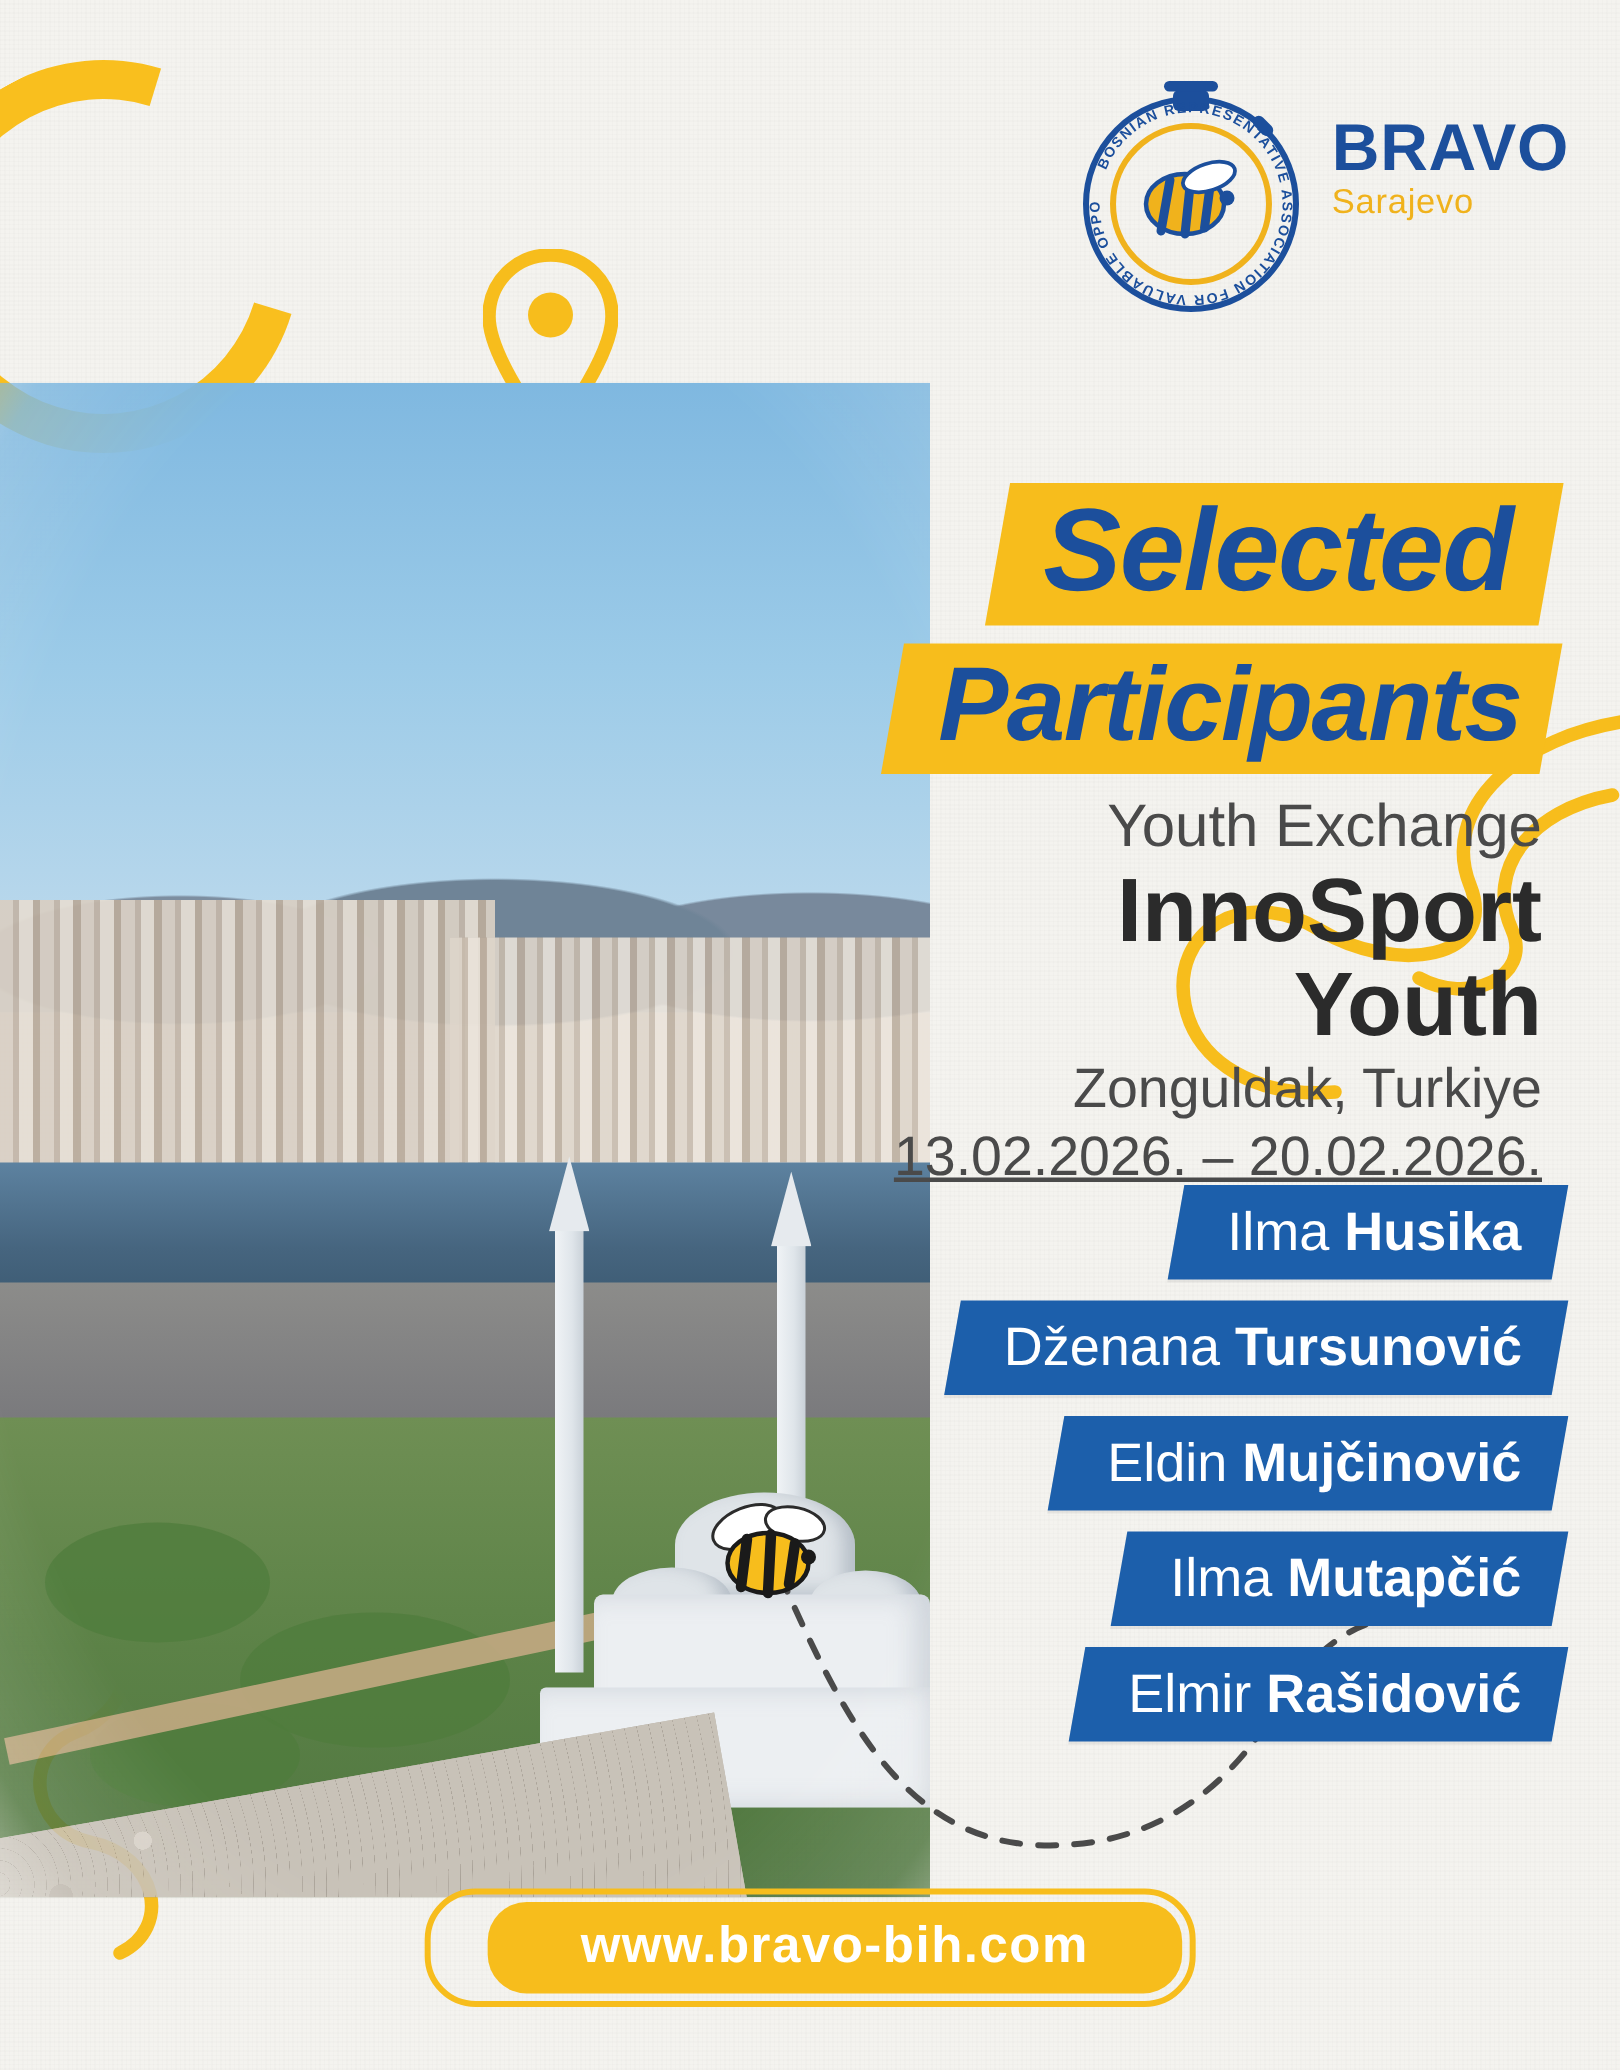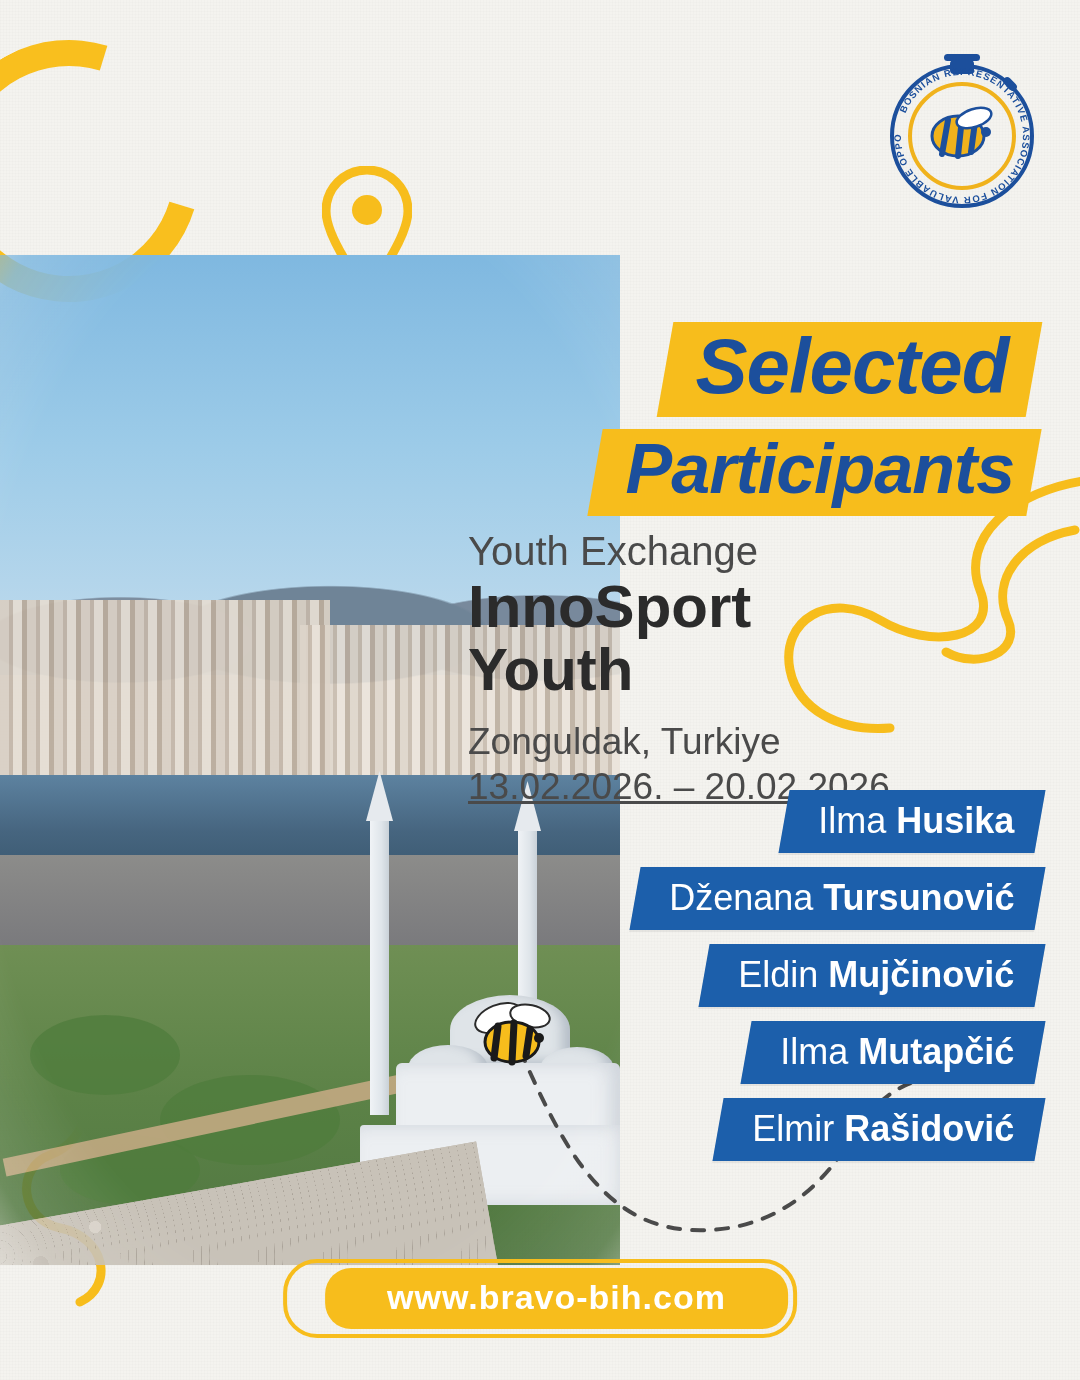--- a/index.html
+++ b/index.html
@@ -247,40 +247,40 @@
     letter-spacing: -1px;
   }
   .hl-band.second { margin-top: 12px; padding-right: 20px; }
   .hl-band.second span { font-size: 70px; }
 
   
   .subtitle {
     position: absolute;
     right: 52px;
     top: 528px;
-    text-align: left;
+    text-align: right;
     width: 560px;
     color: #3d3d3d;
   }
   .sub-line1 {
     font-size: 40px;
     color: #4a4a4a;
     line-height: 1.15;
   }
   .sub-title {
     font-size: 60px;
     font-weight: bold;
     color: #2b2b2b;
     line-height: 1.02;
     margin-top: 2px;
   }
   .sub-place {
     font-size: 37px;
     color: #4a4a4a;
-    margin-top: 20px;
+    margin-top: 4px;
     line-height: 1.2;
   }
   .sub-dates {
     font-size: 37px;
     color: #4a4a4a;
     line-height: 1.2;
     text-decoration: underline;
   }
 
   
@@ -409,20 +409,24 @@
       <path d="M70 76 L64 110" stroke="#1c4f9c" stroke-width="6" stroke-linecap="round"></path>
       <path d="M84 74 L80 112" stroke="#1c4f9c" stroke-width="6" stroke-linecap="round"></path>
       <path d="M97 78 L93 108" stroke="#1c4f9c" stroke-width="6" stroke-linecap="round"></path>
       <ellipse cx="96" cy="74" rx="18" ry="9" fill="#ffffff" stroke="#1c4f9c" stroke-width="2.5" transform="rotate(-18 96 74)"></ellipse>
       <circle cx="108" cy="88" r="5" fill="#1c4f9c"></circle>
       <path id="ringpath" d="M84 92 m-61,0 a61,61 0 1,1 122,0 a61,61 0 1,1 -122,0" fill="none"></path>
       <text font-family="Liberation Sans, sans-serif" font-size="9.5" font-weight="bold" fill="#1c4f9c" letter-spacing="1.1">
         <textPath href="#ringpath" startOffset="6%">BOSNIAN REPRESENTATIVE ASSOCIATION FOR VALUABLE OPPORTUNITIES •</textPath>
       </text>
     </svg>
+    <div class="logo-text">
+      <div class="logo-title">BRAVO</div>
+      <div class="logo-sub">Sarajevo</div>
+    </div>
   </div>
 
   <div class="headline">
     <div class="hl-row">
       <div class="hl-band">
         <span>Selected</span>
       </div>
     </div>
     <div class="hl-row">
       <div class="hl-band second">

